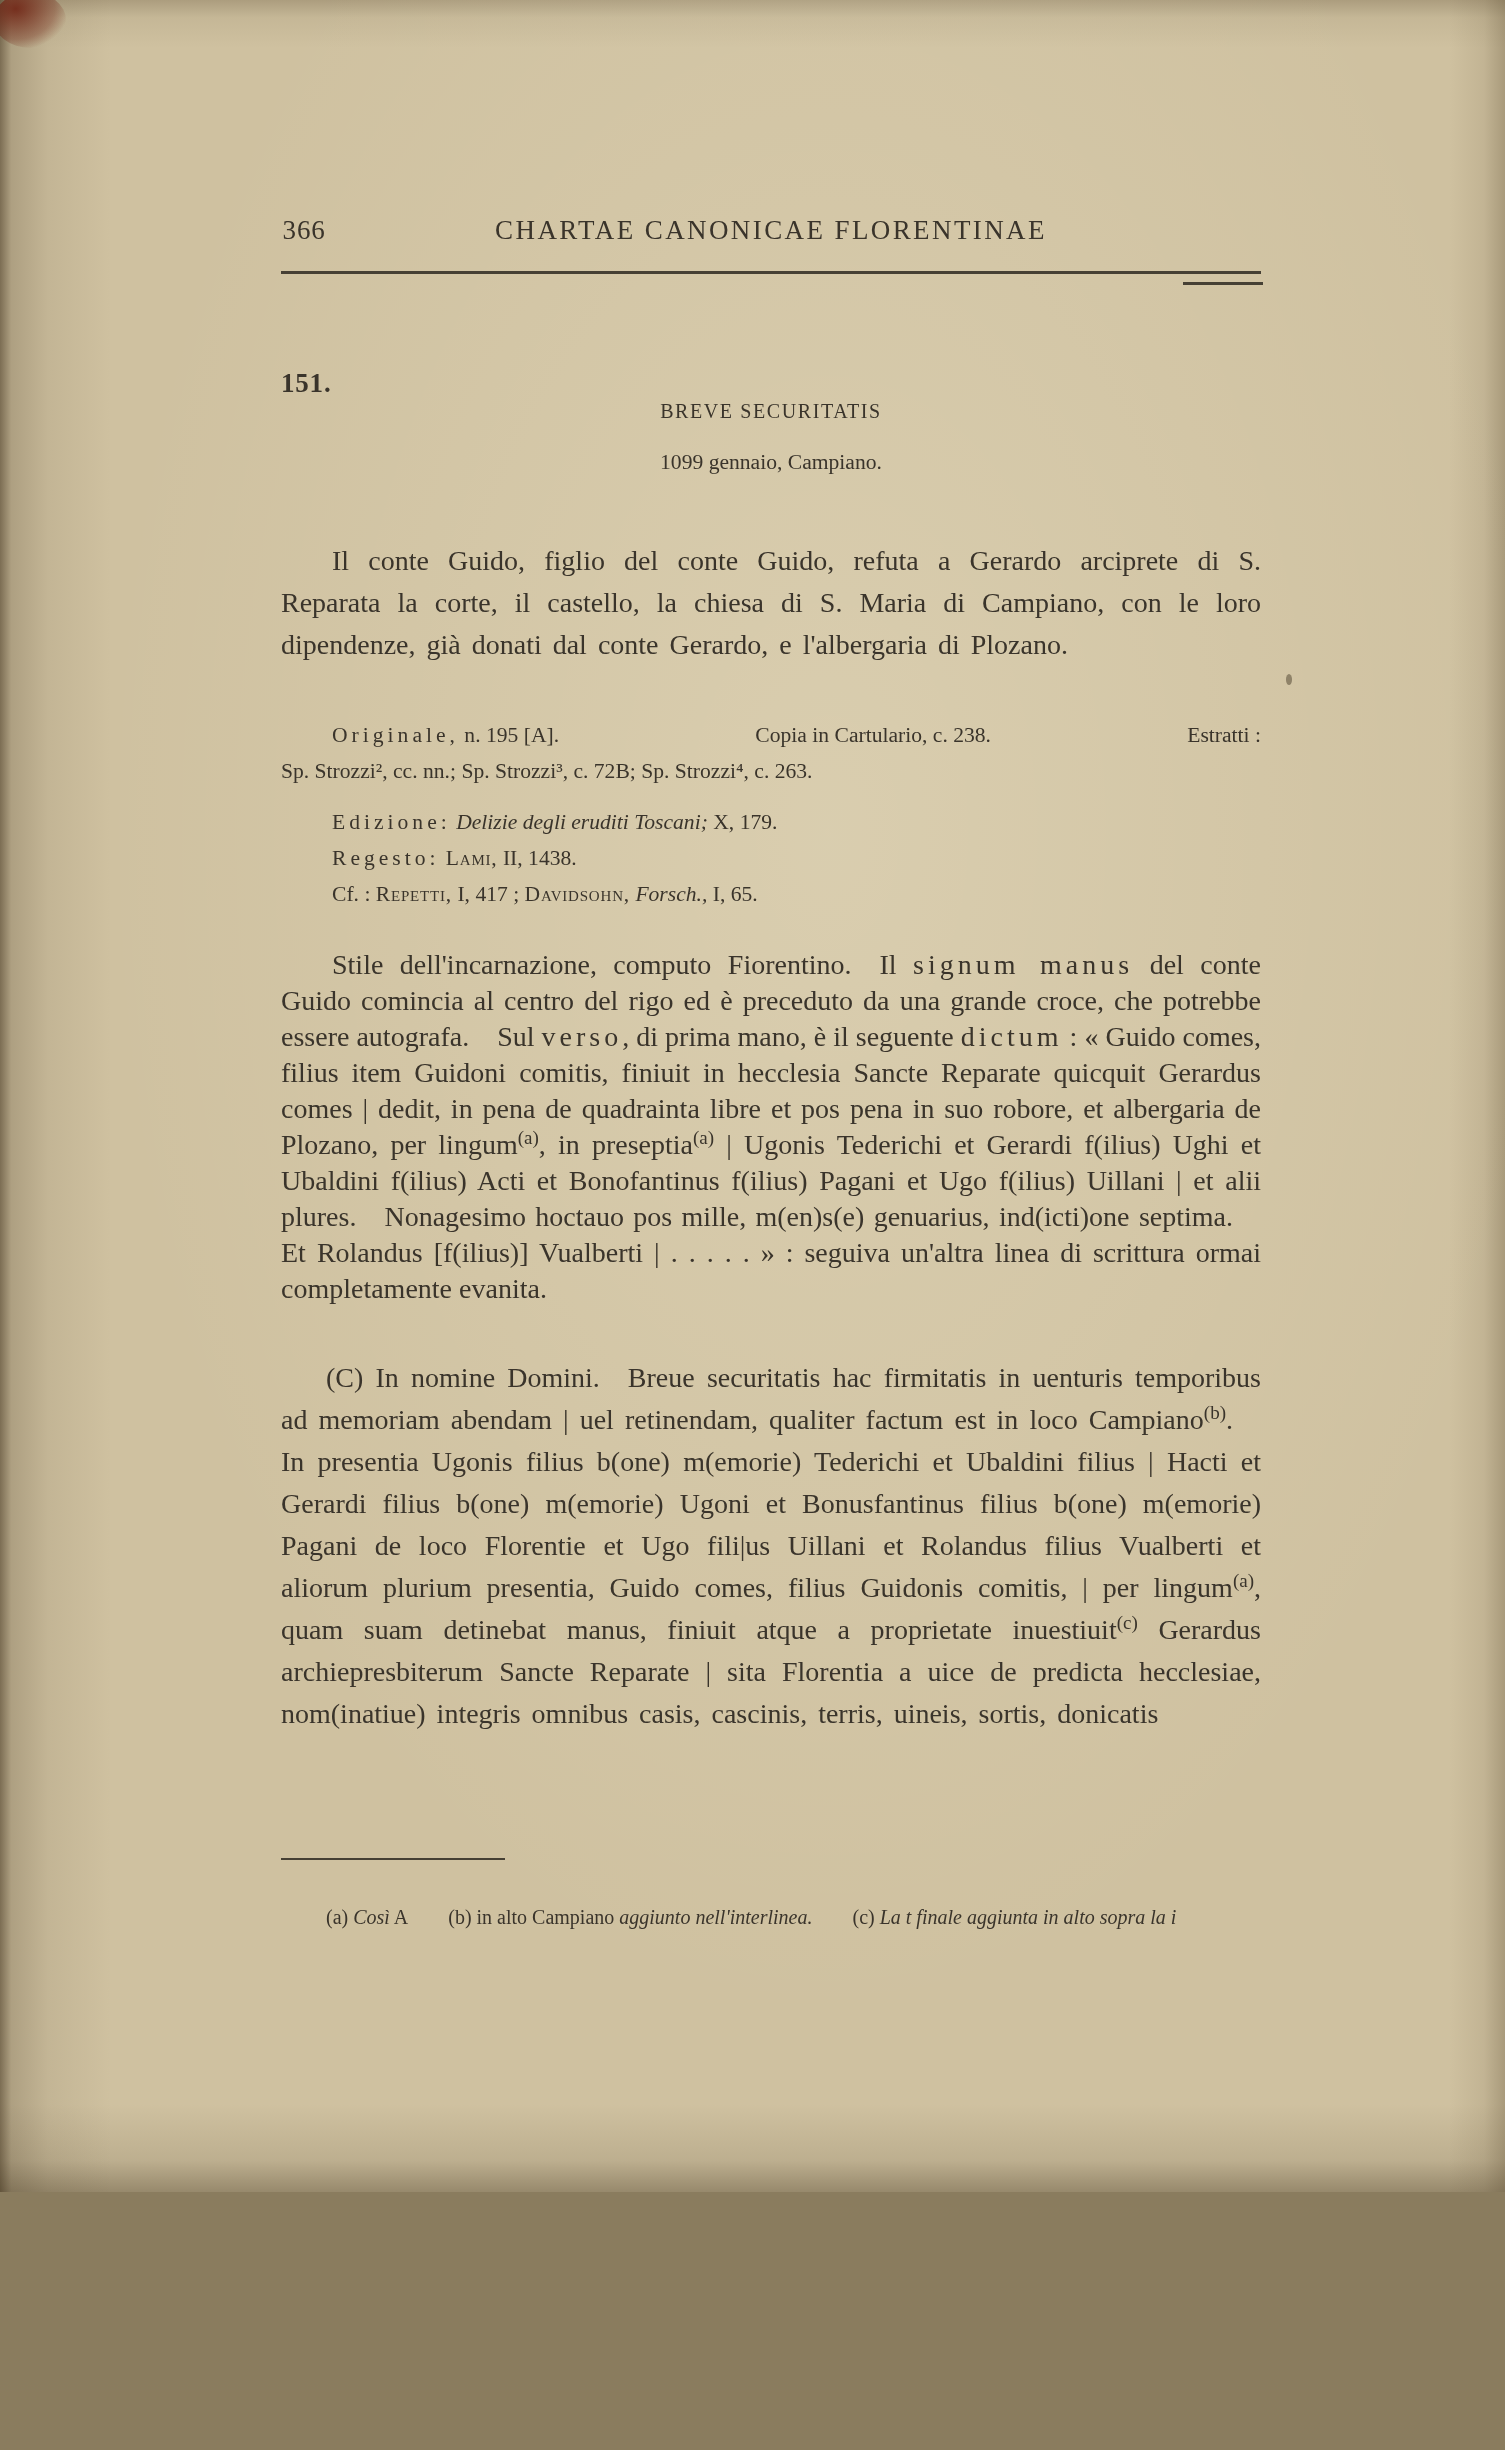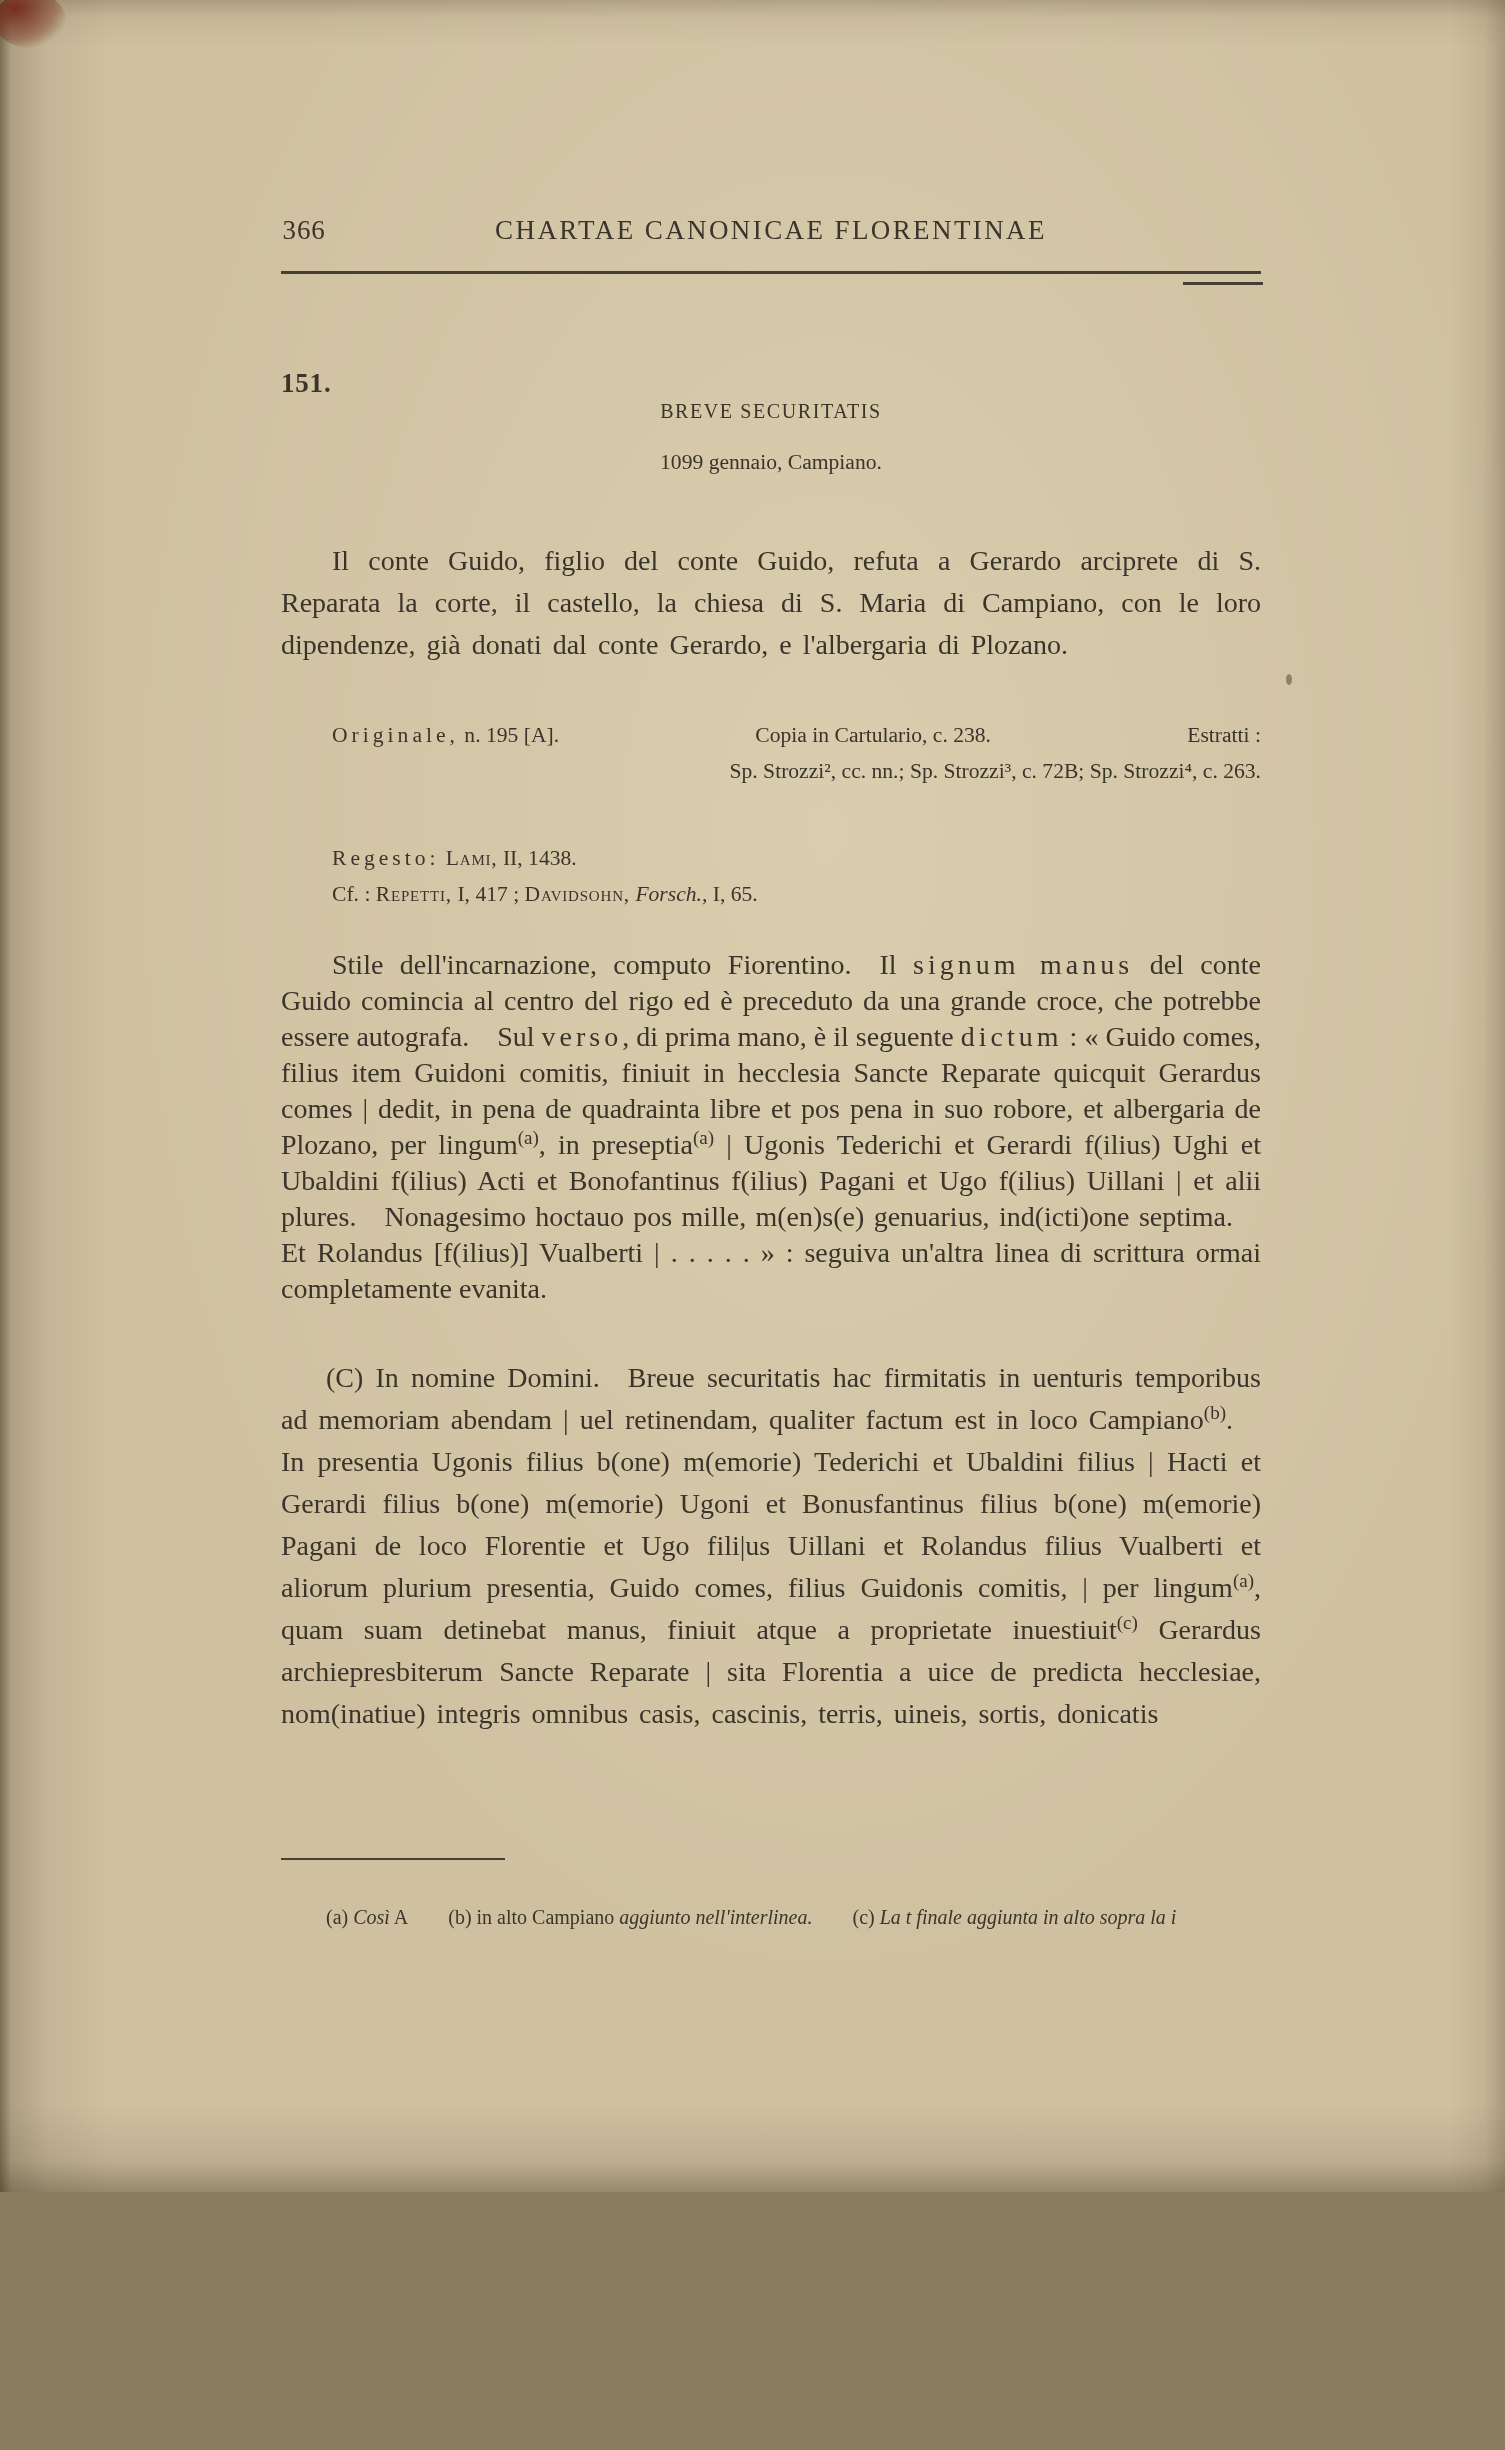--- a/index.html
+++ b/index.html
@@ -41,21 +41,21 @@
 
   .summary {
     top:512px; font-size:28px; line-height:42px;
     text-align:justify; text-indent:51px; word-spacing:4px;
   }
 
   .app1 {
     top:717px; font-size:21.6px; line-height:36px;
     display:flex; justify-content:space-between; padding-left:51px; box-sizing:border-box;
   }
-  .app2 { top:753px; font-size:21.6px; line-height:36px;text-align:right; }
+  .app2 { top:753px; font-size:21.6px; line-height:36px; }
   .edz  { top:804px; font-size:21.6px; line-height:36px; padding-left:51px; box-sizing:border-box; }
   .rgs  { top:840px; font-size:21.6px; line-height:36px; padding-left:51px; box-sizing:border-box; }
   .cfl  { top:876px; font-size:21.6px; line-height:36px; padding-left:51px; box-sizing:border-box; }
 
   .note {
     top:919px; font-size:28px; line-height:36px;
     text-align:justify; text-indent:51px;
   }
 
   .main {
@@ -94,20 +94,21 @@
 
   <p class="tb summary">Il conte Guido, figlio del conte Guido, refuta a Gerardo arciprete di S. Reparata la corte, il castello, la chiesa di S. Maria di Campiano, con le loro dipendenze, già donati dal conte Gerardo, e l'albergaria di Plozano.</p>
 
   <div class="tb app1">
       <span><span class="sp">Originale,</span><span> n. 195 [A].</span></span>
       <span>Copia in Cartulario, c. 238.</span>
       <span>Estratti :</span>
     </div>
   <div class="tb app2">Sp. Strozzi², cc. nn.; Sp. Strozzi³, c. 72B; Sp. Strozzi⁴, c. 263.</div>
 
+  <div class="tb edz"><span class="sp">Edizione:</span><span class="it"> Delizie degli eruditi Toscani;</span><span> X, 179.</span></div>
   <div class="tb rgs"><span class="sp">Regesto:</span><span class="sc"> Lami,</span><span> II, 1438.</span></div>
   <div class="tb cfl"><span>Cf. : </span><span class="sc">Repetti,</span><span> I, 417 ; </span><span class="sc">Davidsohn,</span><span class="it"> Forsch.,</span><span> I, 65.</span></div>
 
   <p class="tb note"><span>Stile dell'incarnazione, computo Fiorentino. Il </span><span class="sp">signum manus</span><span> del conte Guido comincia al centro del rigo ed è preceduto da una grande croce, che potrebbe essere autografa. Sul </span><span class="sp">verso</span><span>, di prima mano, è il seguente </span><span class="sp">dictum</span><span> : « Guido comes, filius item Guidoni comitis, finiuit in hecclesia Sancte Reparate quicquit Gerardus comes | dedit, in pena de quadrainta libre et pos pena in suo robore, et albergaria de Plozano, per lingum</span><span class="sup">(a)</span><span>, in preseptia</span><span class="sup">(a)</span><span> | Ugonis Tederichi et Gerardi f(ilius) Ughi et Ubaldini f(ilius) Acti et Bonofantinus f(ilius) Pagani et Ugo f(ilius) Uillani | et alii plures. Nonagesimo hoctauo pos mille, m(en)s(e) genuarius, ind(icti)one septima. Et Rolandus [f(ilius)] Vualberti | . . . . . » :  seguiva un'altra linea di scrittura ormai completamente evanita.</span></p>
 
   <p class="tb main"><span>(C) In nomine Domini. Breue securitatis hac firmitatis in uenturis temporibus ad memoriam abendam | uel retinendam, qualiter factum est in loco Campiano</span><span class="sup">(b)</span><span>. In presentia Ugonis filius b(one) m(emorie) Tederichi et Ubaldini filius | Hacti et Gerardi filius b(one) m(emorie) Ugoni et Bonusfantinus filius b(one) m(emorie) Pagani de loco Florentie et Ugo fili|us Uillani et Rolandus filius Vualberti et aliorum plurium presentia, Guido comes, filius Guidonis comitis, | per lingum</span><span class="sup">(a)</span><span>, quam suam detinebat manus, finiuit atque a proprietate inuestiuit</span><span class="sup">(c)</span><span> Gerardus archiepresbiterum Sancte Reparate | sita Florentia a uice de predicta hecclesiae, nom(inatiue) integris omnibus casis, cascinis, terris, uineis, sortis, donicatis</span></p>
 
   <div class="fnrule"></div>
   <p class="tb footnotes"><span>(a) </span><span class="it">Così</span><span> A  (b) in alto Campiano </span><span class="it">aggiunto nell'interlinea.</span><span>  (c) </span><span class="it">La t finale aggiunta in alto sopra la i</span></p>
 </div>

